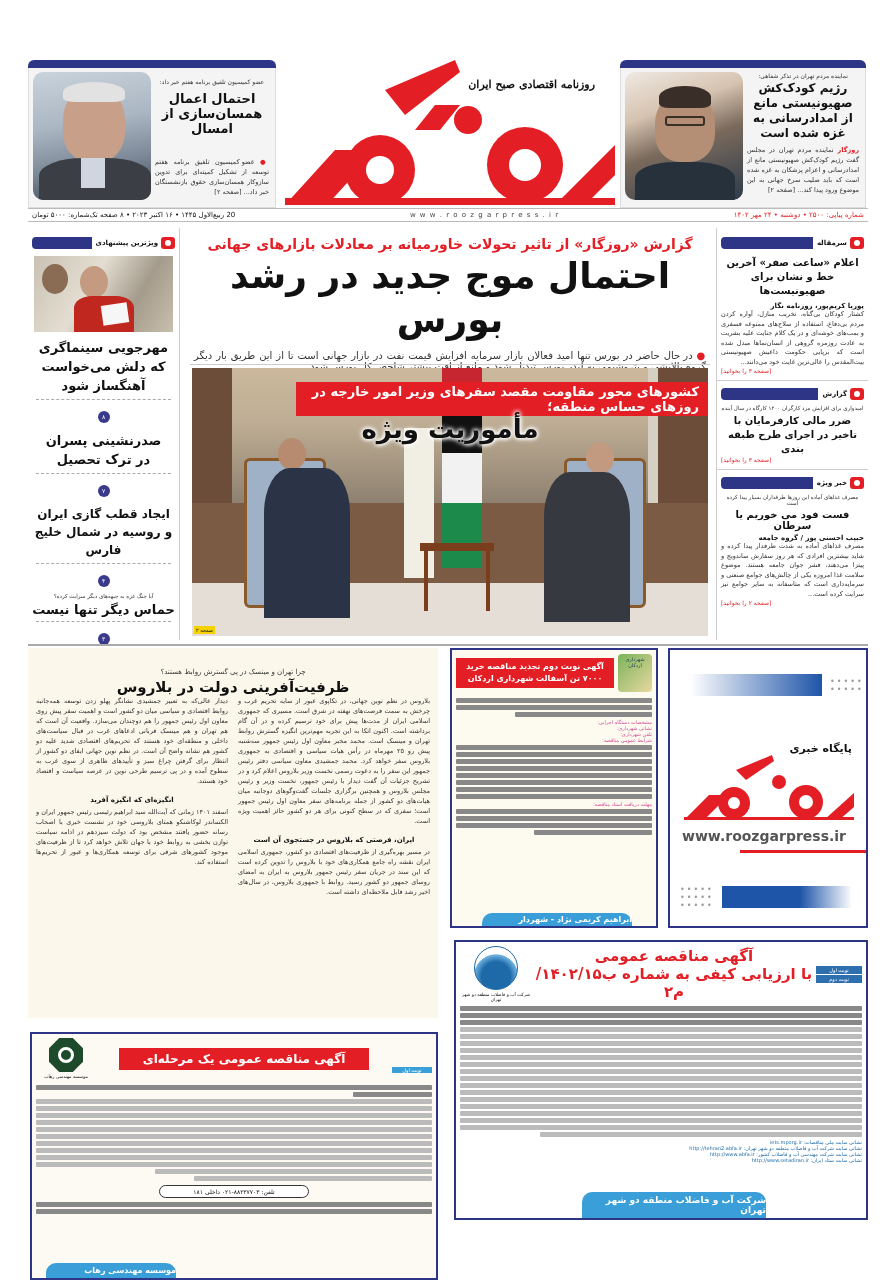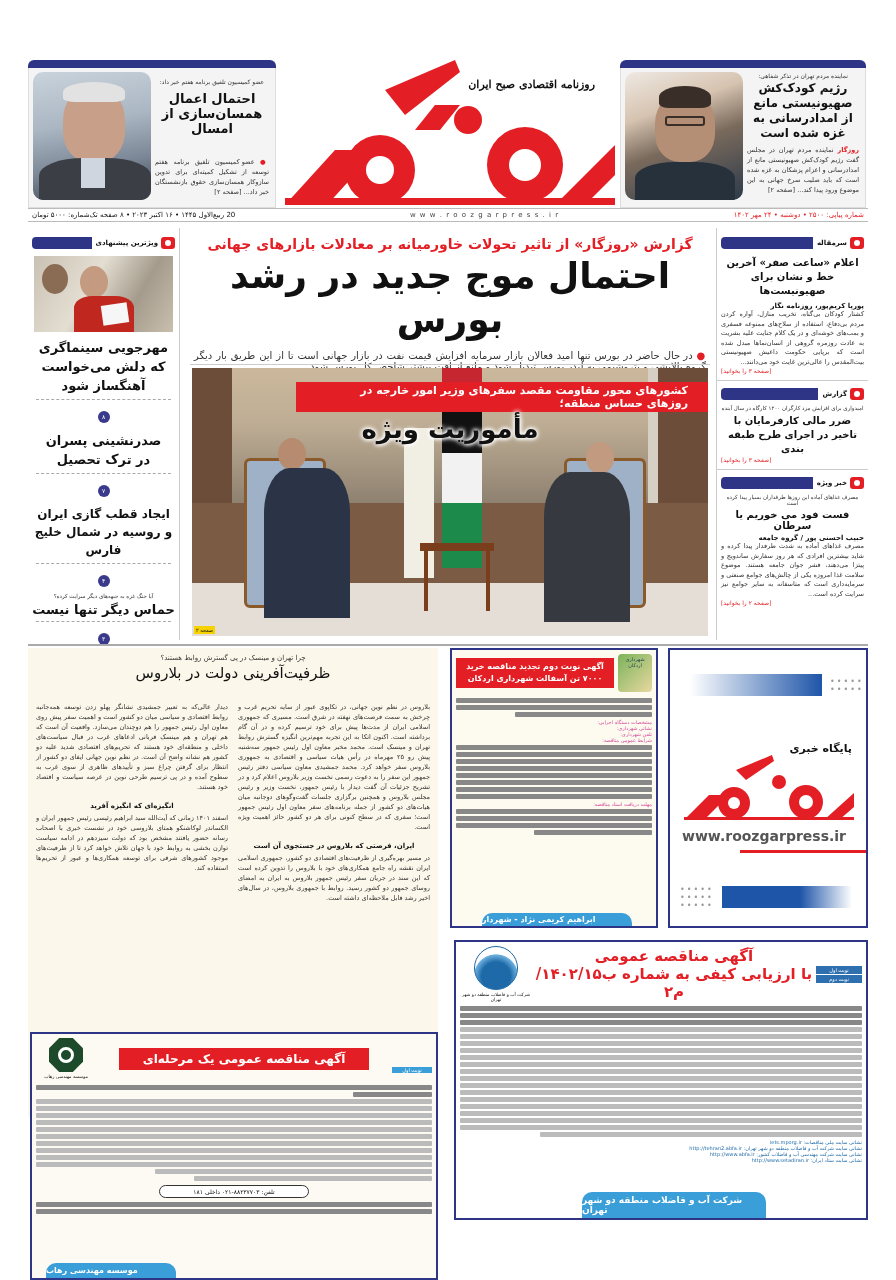--- a/index.html
+++ b/index.html
@@ -14,21 +14,21 @@
 .gray-text{color:#333;font-size:7px;line-height:11px;text-align:justify}
 .secthdr{display:flex;align-items:center;height:14px;direction:rtl}
 .secthdr .dot{width:14px;height:12px;background:#e31e24;border-radius:3px;margin-left:3px;position:relative}
 .secthdr .dot::after{content:"";position:absolute;left:4px;top:3px;width:6px;height:6px;border-radius:50%;background:#fff}
 .secthdr .lbl{font-size:7px;font-weight:bold;margin-left:4px;white-space:nowrap}
 .secthdr .bar{flex:1;height:12px;background:#2e3587;border-radius:4px 0 0 4px}
 .pagenum{display:inline-block;width:12px;height:12px;border-radius:50%;background:#3a3a8c;color:#fff;font-size:6px;text-align:center;line-height:12px}
 .divline{border-top:1px dashed #aaa;margin:4px 8px}
 .adline{height:5px;background:#bbb;margin:2px 0;border-radius:1px}
 .adline.d{background:#888}
-.pill{background:#3a9fd8;color:#fff;font-weight:bold;border-radius:10px 10px 0 0;text-align:left}
+.pill{background:#3a9fd8;color:#fff;font-weight:bold;border-radius:10px 10px 0 0;text-align:right}
 </style>
 </head>
 <body>
 
 <div class="abs" style="left:620px;top:60px;width:246px;height:148px">
   <div class="navybar"></div>
   <div class="box rtl" style="height:140px;position:relative;border-top:none">
     <div class="abs photo" style="left:4px;top:4px;width:118px;height:128px;background:linear-gradient(160deg,#efe9e3 0%,#d6c3b0 30%,#7a6a5c 55%,#2c3a4a 100%)">
       <div style="position:absolute;left:30px;top:20px;width:60px;height:70px;border-radius:45% 45% 40% 40%;background:#b48f76"></div>
       <div style="position:absolute;left:34px;top:14px;width:52px;height:22px;border-radius:50% 50% 20% 20%;background:#3a2e28"></div>
@@ -191,30 +191,30 @@
 
   <div style="position:absolute;left:228px;top:175px;width:74px;height:8px;background:#7a3e1c"></div>
   <div style="position:absolute;left:232px;top:183px;width:4px;height:60px;background:#7a3e1c"></div>
   <div style="position:absolute;left:294px;top:183px;width:4px;height:60px;background:#7a3e1c"></div>
 
   <div style="position:absolute;left:86px;top:70px;width:28px;height:32px;border-radius:50%;background:#b68b6f"></div>
   <div style="position:absolute;left:72px;top:100px;width:86px;height:150px;background:#2b3346;border-radius:30% 30% 0 0"></div>
   <div style="position:absolute;right:94px;top:74px;width:28px;height:32px;border-radius:50%;background:#c29a80"></div>
   <div style="position:absolute;right:78px;top:104px;width:86px;height:150px;background:#36393f;border-radius:30% 30% 0 0"></div>
 
-  <div class="redbg rtl" style="position:absolute;left:104px;top:14px;padding:2px 20px;font-size:11px;font-weight:bold">کشورهای محور مقاومت مقصد سفرهای وزیر امور خارجه در روزهای حساس منطقه؛</div>
+  <div class="redbg rtl" style="position:absolute;left:104px;top:14px;padding:2px 9px;font-size:13px;font-weight:bold">کشورهای محور مقاومت مقصد سفرهای وزیر امور خارجه در روزهای حساس منطقه؛</div>
   <div class="rtl" style="position:absolute;left:0;width:516px;top:46px;text-align:center;font-size:26px;font-weight:bold;color:#111;text-shadow:0 0 4px #fff,0 0 4px #fff,0 0 6px #fff">مأموریت ویژه</div>
   <div style="position:absolute;left:2px;bottom:2px;background:#f5d200;font-size:5px;padding:1px 2px">صفحه ۲</div>
 </div>
 
 <div class="abs" style="left:28px;top:644px;width:840px;border-top:2px solid #aaa"></div>
 
-<div class="abs rtl" style="left:28px;top:648px;width:410px;height:469px;background:#fbf7ea;padding:6px 8px">
+<div class="abs rtl" style="left:28px;top:648px;width:410px;height:370px;background:#fbf7ea;padding:20px 8px">
   <div style="font-size:7px;text-align:center;color:#333">چرا تهران و مینسک در پی گسترش روابط هستند؟</div>
-  <div style="font-size:15px;font-weight:normal;text-align:center;margin:2px 0 20px">ظرفیت‌آفرینی دولت در بلاروس</div>
+  <div style="font-size:15px;font-weight:bold;text-align:center;margin:2px 0 0">ظرفیت‌آفرینی دولت در بلاروس</div>
   <div style="display:flex;gap:10px">
     <div style="flex:1">
       <div class="gray-text" style="font-size:6.5px;line-height:10px">بلاروس در نظم نوین جهانی، در تکاپوی عبور از سایه تحریم غرب و چرخش به سمت فرصت‌های نهفته در شرق است. مسیری که جمهوری اسلامی ایران از مدت‌ها پیش برای خود ترسیم کرده و در آن گام برداشته است. اکنون اتکا به این تجربه مهم‌ترین انگیزه گسترش روابط تهران و مینسک است. محمد مخبر معاون اول رئیس جمهور سه‌شنبه پیش رو ۲۵ مهرماه در رأس هیات سیاسی و اقتصادی به جمهوری بلاروس سفر خواهد کرد. محمد جمشیدی معاون سیاسی دفتر رئیس جمهور این سفر را به دعوت رسمی نخست وزیر بلاروس اعلام کرد و در تشریح جزئیات آن گفت دیدار با رئیس جمهور، نخست وزیر و رئیس مجلس بلاروس و همچنین برگزاری جلسات گفت‌وگوهای دوجانبه میان هیات‌های دو کشور از جمله برنامه‌های سفر معاون اول رئیس جمهور است؛ سفری که در سطح کنونی برای هر دو کشور حائز اهمیت ویژه است.</div>
       <div style="font-size:7px;font-weight:bold;text-align:center;margin:10px 0 3px">ایران، فرصتی که بلاروس در جستجوی آن است</div>
       <div class="gray-text" style="font-size:6.5px;line-height:10px">در مسیر بهره‌گیری از ظرفیت‌های اقتصادی دو کشور، جمهوری اسلامی ایران نقشه راه جامع همکاری‌های خود با بلاروس را تدوین کرده است که این سند در جریان سفر رئیس جمهور بلاروس به ایران به امضای روسای جمهور دو کشور رسید. روابط با جمهوری بلاروس، در سال‌های اخیر رشد قابل ملاحظه‌ای داشته است.</div>
     </div>
     <div style="flex:1">
       <div class="gray-text" style="font-size:6.5px;line-height:10px">دیدار عالی‌که به تعبیر جمشیدی نشانگر پهلو زدن توسعه همه‌جانبه روابط اقتصادی و سیاسی میان دو کشور است و اهمیت سفر پیش روی معاون اول رئیس جمهور را هم دوچندان می‌سازد. واقعیت آن است که هم تهران و هم مینسک قربانی ادعاهای غرب در قبال سیاست‌های داخلی و منطقه‌ای خود هستند که تحریم‌های اقتصادی شدید علیه دو کشور هم نشانه واضح آن است. در نظم نوین جهانی ایفای دو کشور از انتظار برای گرفتن چراغ سبز و تأییدهای ظاهری از سوی غرب به سطوح آمده و در پی ترسیم طرحی نوین در عرصه سیاست و اقتصاد خود هستند.</div>
       <div style="font-size:7px;font-weight:bold;text-align:center;margin:10px 0 3px">انگیزه‌ای که انگیزه آفرید</div>
       <div class="gray-text" style="font-size:6.5px;line-height:10px">اسفند ۱۴۰۱ زمانی که آیت‌الله سید ابراهیم رئیسی رئیس جمهور ایران و الکساندر لوکاشنکو همتای بلاروسی خود در نشست خبری با اصحاب رسانه حضور یافتند مشخص بود که دولت سیزدهم در ادامه سیاست توازن بخشی به روابط خود با جهان تلاش خواهد کرد تا از ظرفیت‌های موجود کشورهای شرقی برای توسعه همکاری‌ها و عبور از تحریم‌ها استفاده کند.</div>

